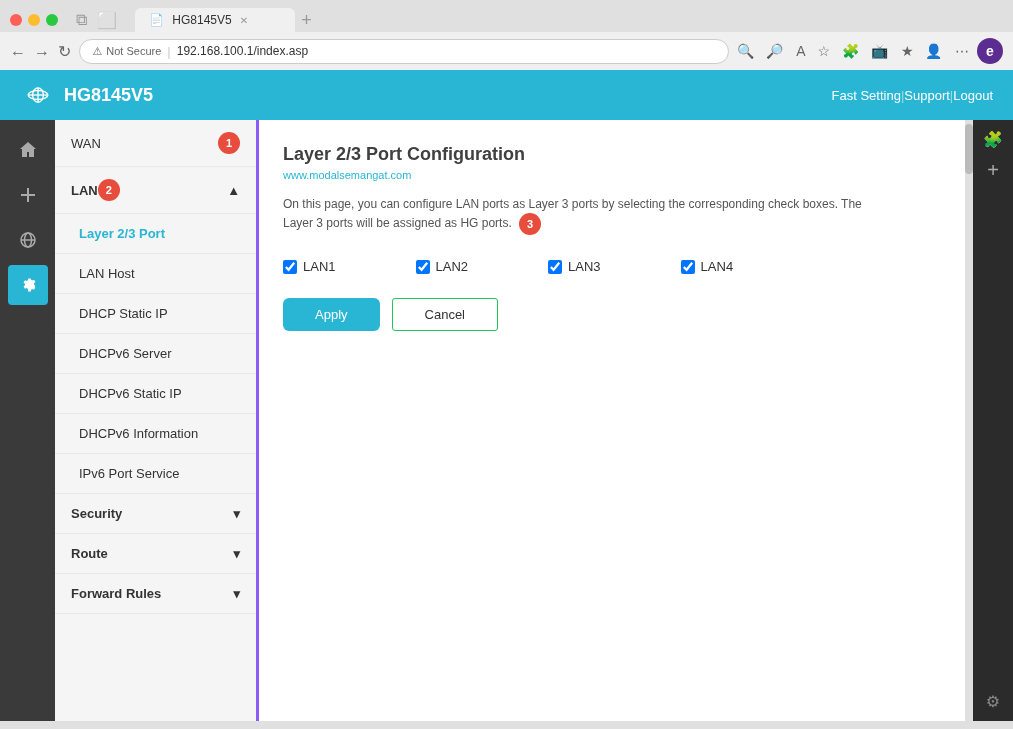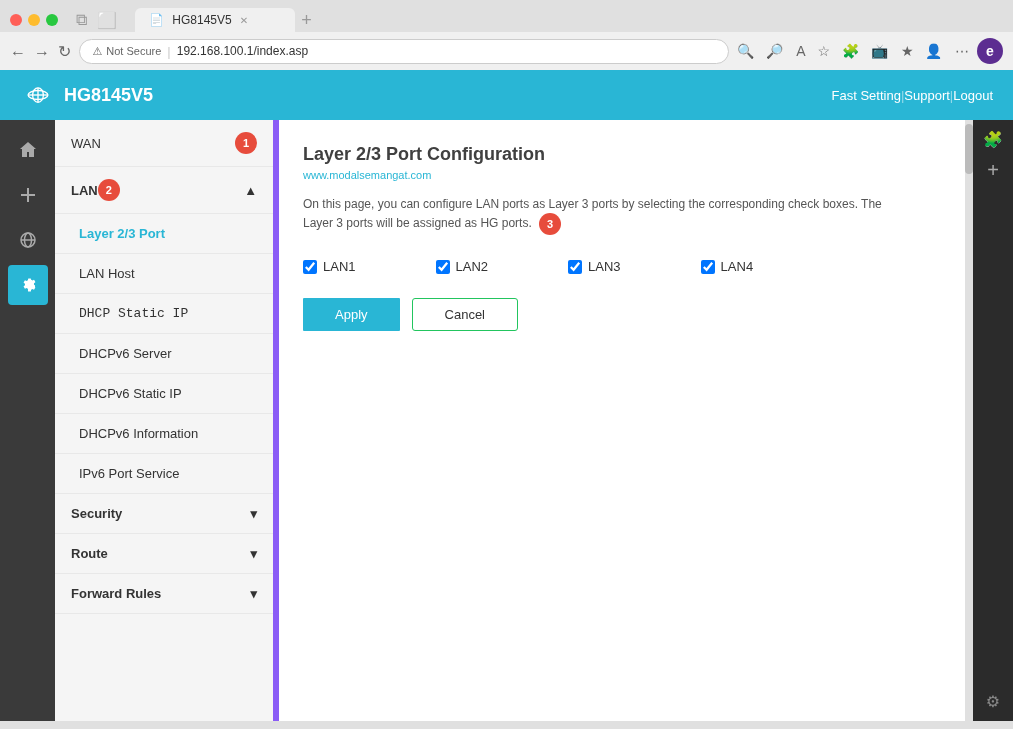--- a/index.html
+++ b/index.html
@@ -40,40 +40,40 @@
 
     
     .app-body { display: flex; flex: 1; overflow: hidden; }
 
     
     .sidebar-icons { background: #3a3a3a; width: 55px; display: flex; flex-direction: column; align-items: center; padding-top: 10px; gap: 5px; }
     .sidebar-icon-btn { width: 40px; height: 40px; display: flex; align-items: center; justify-content: center; color: #aaa; cursor: pointer; border-radius: 4px; font-size: 18px; }
     .sidebar-icon-btn.active { background: #29b6d5; color: white; }
 
     
-    .left-nav { background: #f5f5f5; width: 224px; overflow-y: auto; border-right: 6px solid #8b5cf6; }
+    .left-nav { background: #f5f5f5; width: 204px; overflow-y: auto; border-right: 3px solid #8b5cf6; }
     .nav-item { padding: 12px 16px; cursor: pointer; color: #333; border-bottom: 1px solid #e8e8e8; }
     .nav-item.active-blue { color: #29b6d5; font-weight: bold; padding-left: 24px; }
     .nav-section-header { display: flex; align-items: center; justify-content: space-between; padding: 12px 16px; cursor: pointer; color: #333; border-bottom: 1px solid #e8e8e8; font-weight: bold; }
 
     
     .main-content { flex: 1; background: white; padding: 24px; overflow-y: auto; }
     .page-title { font-size: 18px; font-weight: bold; color: #404040; margin-bottom: 4px; }
     .page-subtitle { color: #29b6d5; font-size: 11px; margin-bottom: 14px; }
     .page-description { color: #555; font-size: 12px; line-height: 1.5; margin-bottom: 24px; max-width: 580px; }
 
     
     .lan-checkboxes { display: flex; gap: 80px; margin-bottom: 24px; align-items: center; }
     .lan-item { display: flex; align-items: center; gap: 6px; }
     .lan-item input[type="checkbox"] { width: 14px; height: 14px; cursor: pointer; }
     .lan-label { font-size: 13px; color: #333; }
 
     
     .form-buttons { display: flex; gap: 12px; }
-    .btn-apply { background: #29b6d5; color: white; border: none; padding: 8px 32px; border-radius: 1px; cursor: pointer; font-size: 13px; }
+    .btn-apply { background: #29b6d5; color: white; border: none; padding: 8px 32px; border-radius: 6px; cursor: pointer; font-size: 13px; }
     .btn-cancel { background: white; color: #333; border: 1px solid #22c55e; padding: 8px 32px; border-radius: 3px; cursor: pointer; font-size: 13px; }
 
     
     .right-sidebar { background: #2b2b2b; width: 40px; display: flex; flex-direction: column; align-items: center; padding: 10px 0; gap: 10px; }
     .right-icon { color: #888; font-size: 16px; cursor: pointer; }
 
     
     .step-badge { 
       position: relative; display: inline-block;
       width: 22px; height: 22px; border-radius: 50%; 
@@ -204,21 +204,21 @@
 
       <div class="nav-item active-blue">
         <span>Layer 2/3 Port</span>
       </div>
 
       <div class="nav-item" style="padding-left:24px;">
         <span>LAN Host</span>
       </div>
 
 
-      <div class="nav-item" style="padding-left:24px;font-family:Liberation Mono, monospace;">
+      <div class="nav-item" style="padding-left:24px;">
         <span>DHCP Static IP</span>
       </div>
 
       <div class="nav-item" style="padding-left:24px;">
         <span>DHCPv6 Server</span>
       </div>
 
       <div class="nav-item" style="padding-left:24px;">
         <span>DHCPv6 Static IP</span>
       </div>

